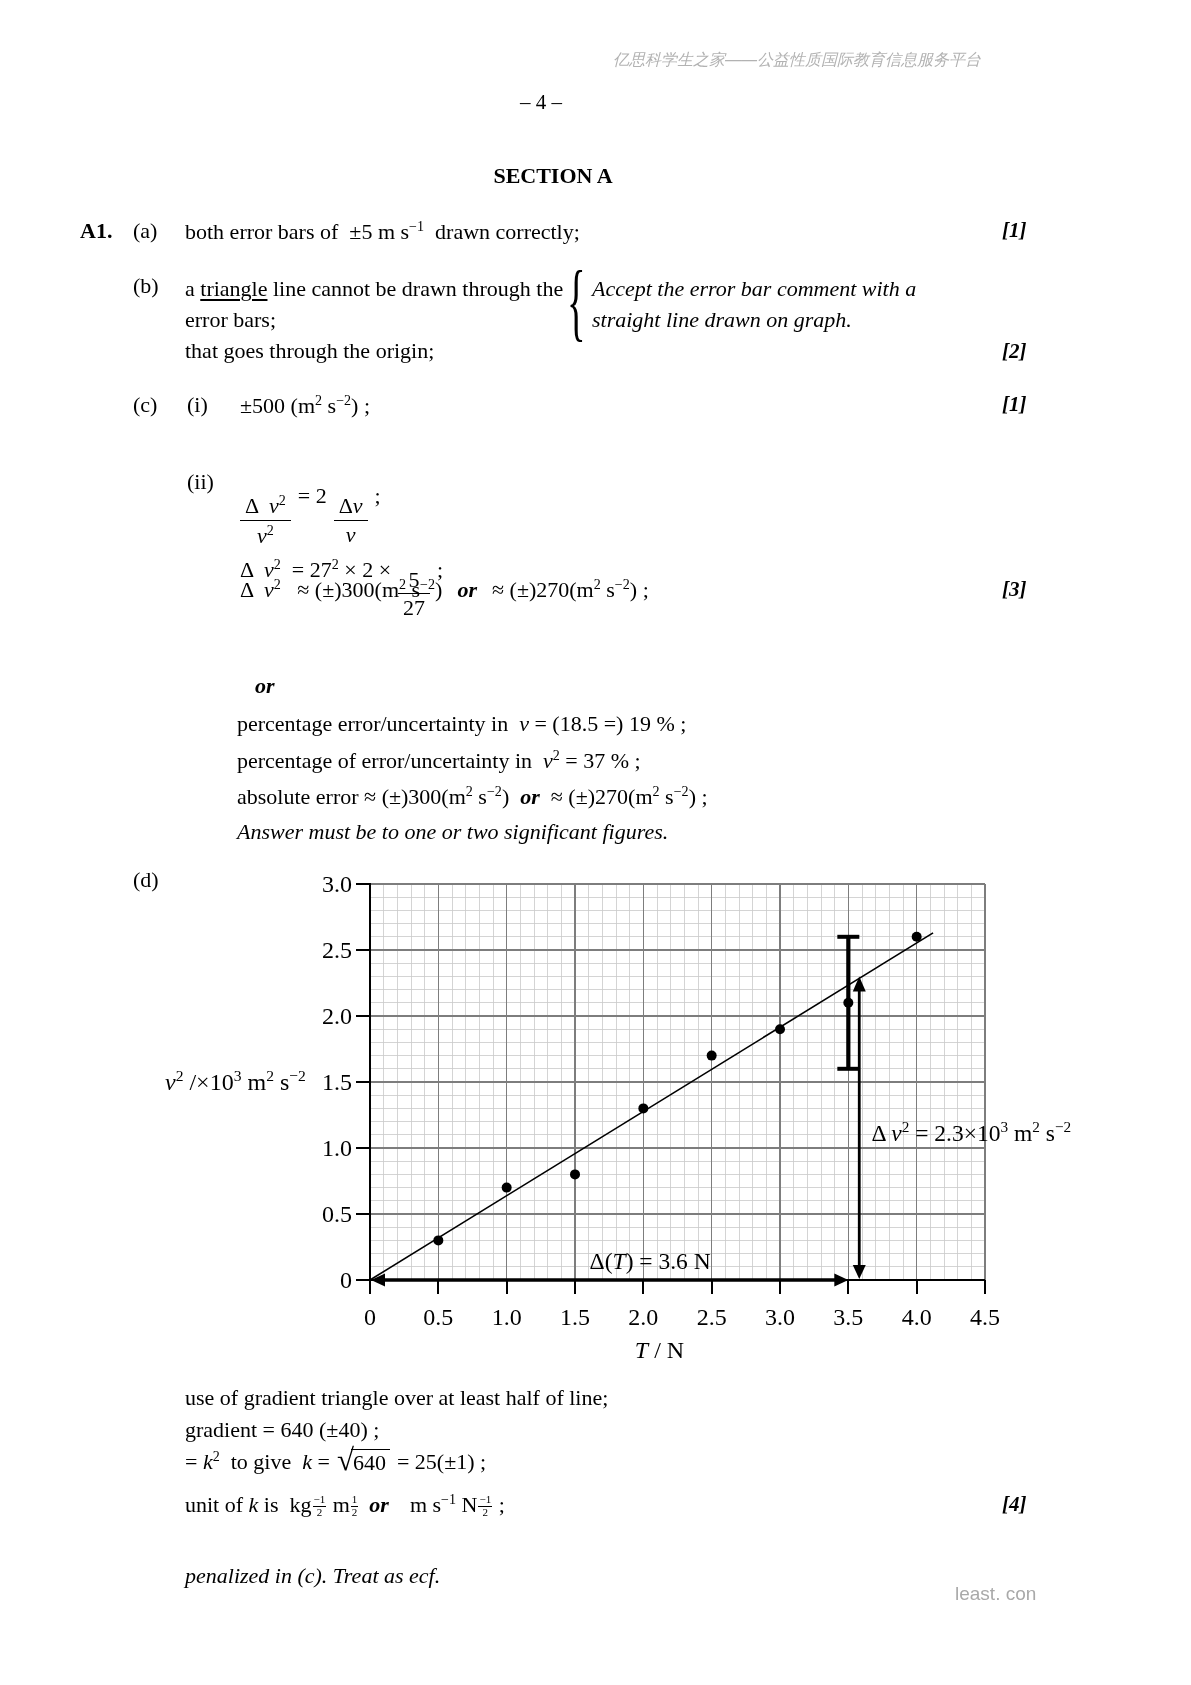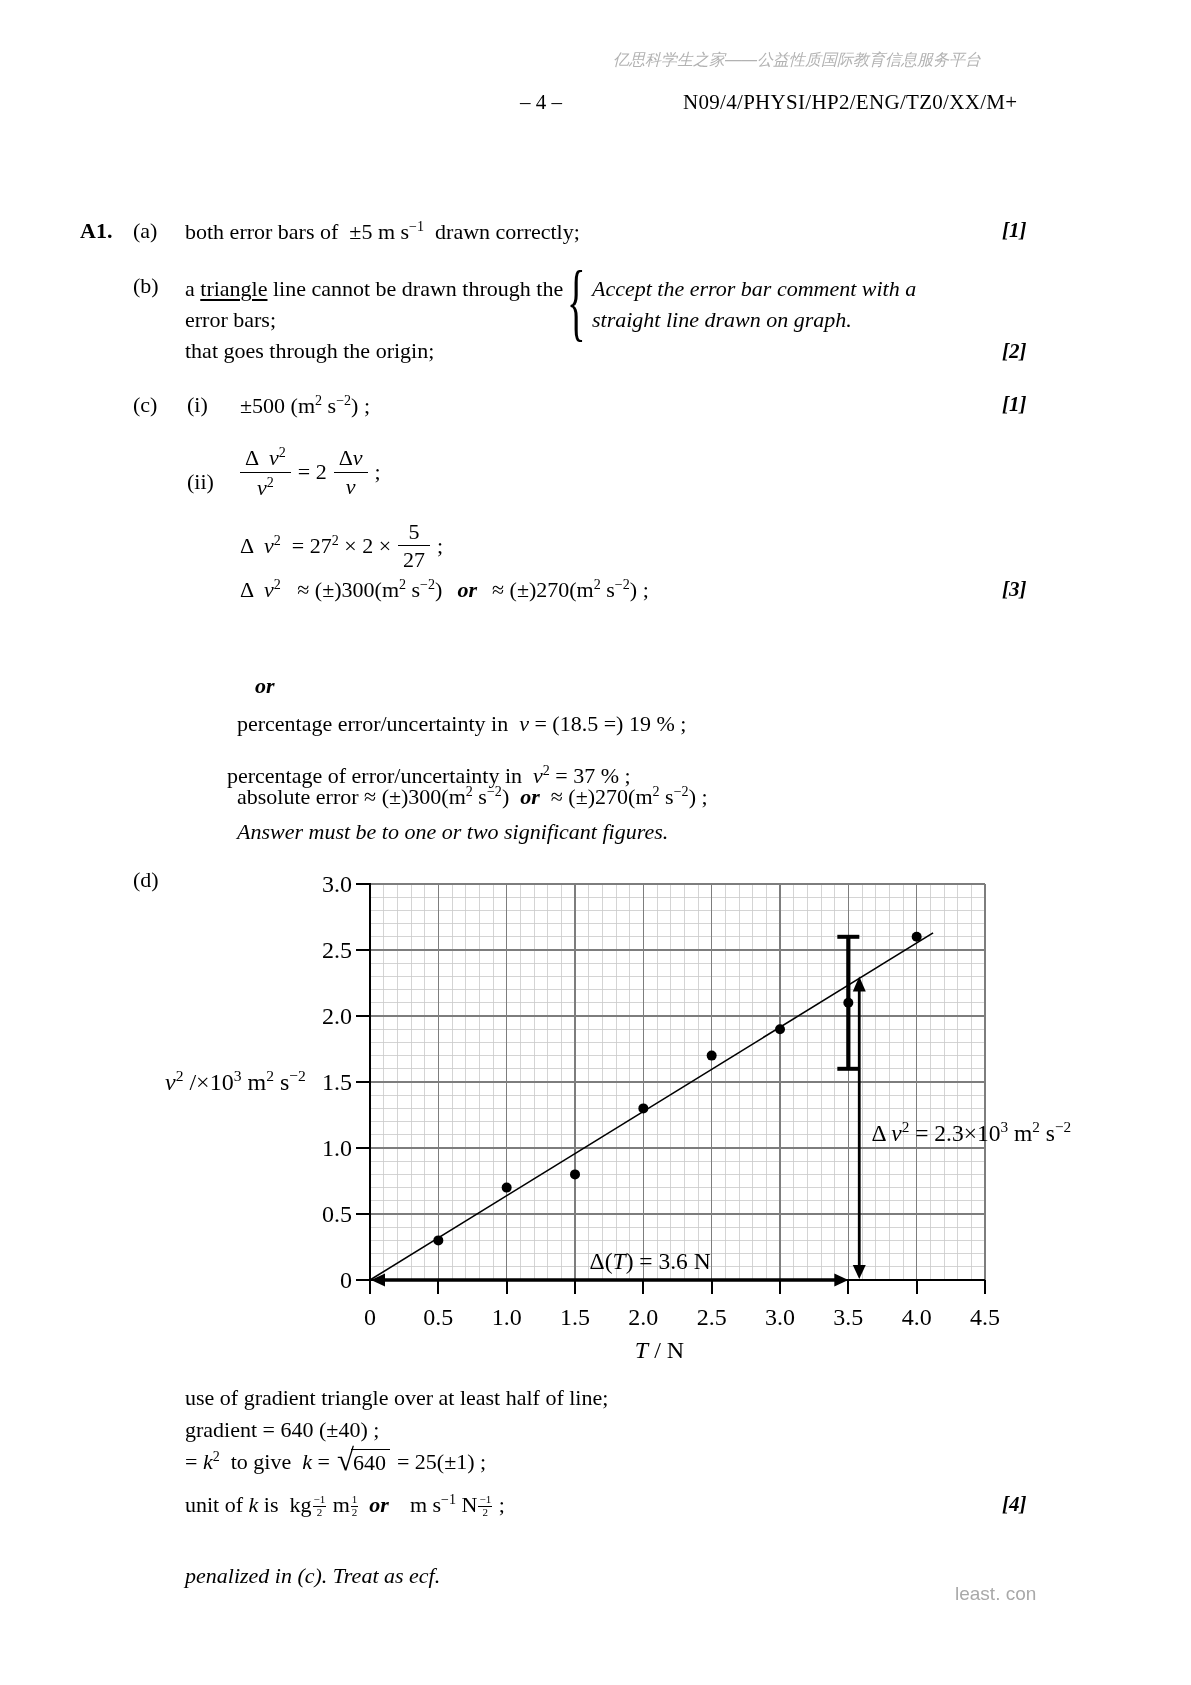--- a/index.html
+++ b/index.html
@@ -10,43 +10,43 @@
   .i{font-style:italic;}
   .t{line-height:1.3;}
   .pre{white-space:pre-wrap;}
   .mark{font-weight:bold;font-style:italic;font-size:21px;}
   .wm-top{color:#b2b2b2;font-family:"Liberation Sans", sans-serif;font-size:16px;text-align:center;font-style:italic;}
   .wm-bottom{color:#a9a9a9;font-family:"Liberation Sans", sans-serif;font-size:19px;}
   .header{font-size:21px;}
   .section-title{font-weight:bold;text-align:center;}
   .eq{display:flex;align-items:center;gap:7px;}
   .frac{display:inline-block;text-align:center;vertical-align:middle;line-height:1.15;}
-  .frac .fn{display:block;padding:0 5px 1px 5px;border-bottom:1.8px solid #000;}
+  .frac .fn{display:block;padding:0 5px 1px 5px;border-bottom:1.8px solid #000;margin-top:48px;}
   .frac .fd{display:block;padding:1px 5px 0 5px;}
   sup{font-size:64%;}
   u{text-underline-offset:3px;}
   .brace{font-size:86px;font-weight:400;line-height:0.82;transform:scaleX(0.45);transform-origin:left center;}
   .tf{display:inline-flex;flex-direction:column;font-size:11px;line-height:1.05;text-align:center;
       position:relative;top:-9px;margin:0 1px;}
   .tf .tn{border-bottom:1px solid #000;padding:0 1px;}
   .tf .td{padding:0 1px;}
   .sqrts{font-size:31px;line-height:0.8;margin-right:-3px;}
   .sqrtv{border-top:1.8px solid #000;padding:0 4px 0 2px;}
   .just1{text-align:justify;text-align-last:justify;}
 </style>
 </head>
 <body>
 
 <div class="page">
 
   <div class="abs wm-top" style="left:500px;top:50px;width:594px;">亿思科学生之家——公益性质国际教育信息服务平台</div>
 
   <div class="abs header" style="left:520px;top:90px;">– 4 –</div>
-  <div class="abs header" style="left:683px;top:90px;letter-spacing:0.3px;">N09/4/PHYSI/HP2/ENG/TZ0/XX/M+</div>
-
+
+  <div class="abs section-title" style="left:0;top:163px;width:1106px;">SECTION A</div>
 
   <div class="abs b t" style="left:80px;top:217px;">A1.</div>
   <div class="abs t" style="left:133px;top:217px;">(a)</div>
   <div class="abs t pre" style="left:185px;top:217px;">both error bars of  ±5 m s<sup>−1</sup>  drawn correctly;</div>
   <div class="abs mark" style="left:1002px;top:218px;">[1]</div>
 
   <div class="abs t" style="left:133px;top:272px;">(b)</div>
   <div class="abs t pre" style="left:185px;top:275px;">a <u>triangle</u> line cannot be drawn through the</div>
   <div class="abs t pre" style="left:185px;top:306px;">error bars;</div>
   <div class="abs brace" style="left:567px;top:266px;">{</div>
@@ -83,21 +83,21 @@
   </div>
   <div class="abs eq" style="left:240px;top:576px;">
     <span class="pre">Δ  <i>v</i><sup>2</sup>   ≈ (±)300(m<sup>2</sup> s<sup>−2</sup>)</span>
     <span class="b i" style="margin:0 8px;">or</span>
     <span class="pre">≈ (±)270(m<sup>2</sup> s<sup>−2</sup>) ;</span>
   </div>
   <div class="abs mark" style="left:1002px;top:577px;">[3]</div>
 
   <div class="abs b i t" style="left:255px;top:672px;">or</div>
   <div class="abs t pre" style="left:237px;top:710px;">percentage error/uncertainty in  <i>v</i> = (18.5 =) 19 % ;</div>
-  <div class="abs t pre" style="left:227px;top:746px;margin-top:15px;">percentage of error/uncertainty in  <i>v</i><sup>2</sup> = 37 % ;</div>
+  <div class="abs t pre" style="left:237px;top:746px;">percentage of error/uncertainty in  <i>v</i><sup>2</sup> = 37 % ;</div>
   <div class="abs t pre" style="left:237px;top:782px;">absolute error ≈ (±)300(m<sup>2</sup> s<sup>−2</sup>)  <b><i>or</i></b>  ≈ (±)270(m<sup>2</sup> s<sup>−2</sup>) ;</div>
   <div class="abs t i pre" style="left:237px;top:818px;">Answer must be to one or two significant figures.</div>
 
   <div class="abs t" style="left:133px;top:866px;">(d)</div>
   <svg class="abs" style="left:150px;top:850px;" width="1000" height="525" viewBox="0 0 1000 525">
       <line x1="233.66666666666666" y1="34" x2="233.66666666666666" y2="430" stroke="#c9c9c9" stroke-width="0.8" shape-rendering="crispEdges"></line>
       <line x1="247.33333333333334" y1="34" x2="247.33333333333334" y2="430" stroke="#c9c9c9" stroke-width="0.8" shape-rendering="crispEdges"></line>
       <line x1="261" y1="34" x2="261" y2="430" stroke="#c9c9c9" stroke-width="0.8" shape-rendering="crispEdges"></line>
       <line x1="274.6666666666667" y1="34" x2="274.6666666666667" y2="430" stroke="#c9c9c9" stroke-width="0.8" shape-rendering="crispEdges"></line>
       <line x1="302" y1="34" x2="302" y2="430" stroke="#c9c9c9" stroke-width="0.8" shape-rendering="crispEdges"></line>

